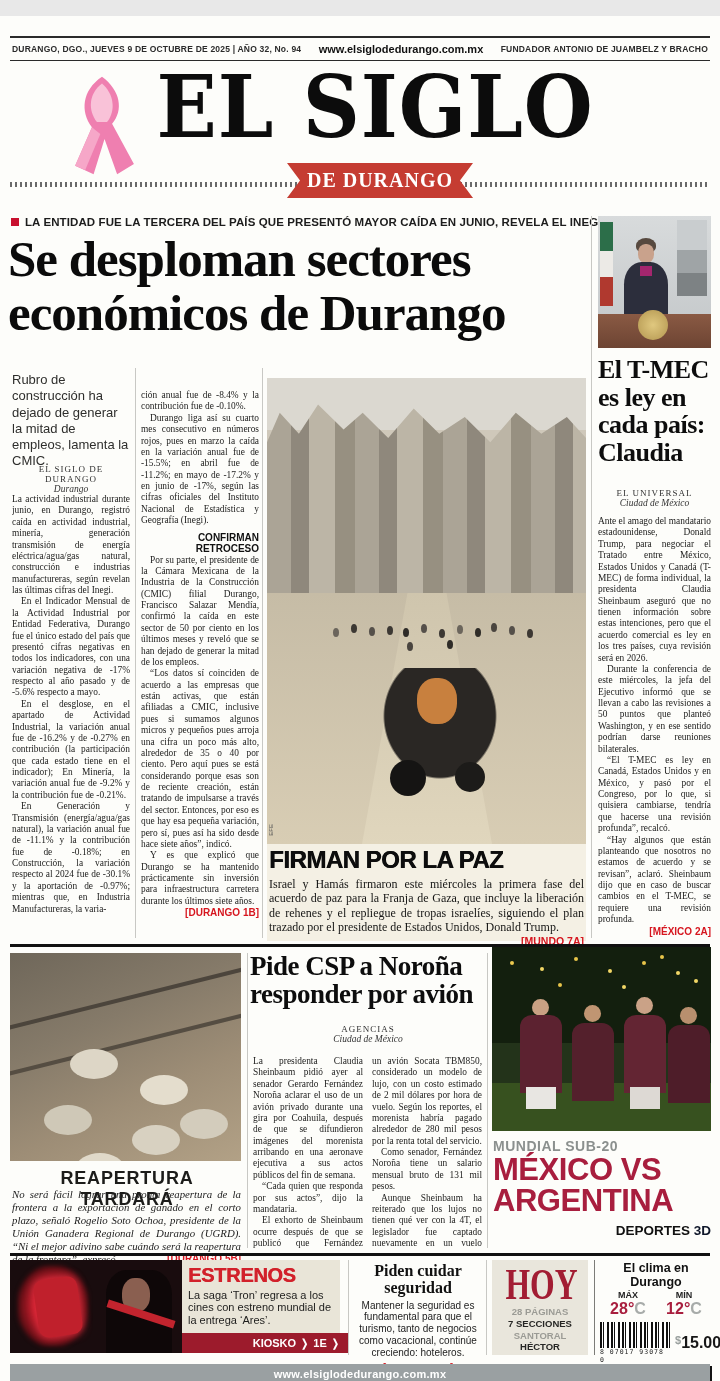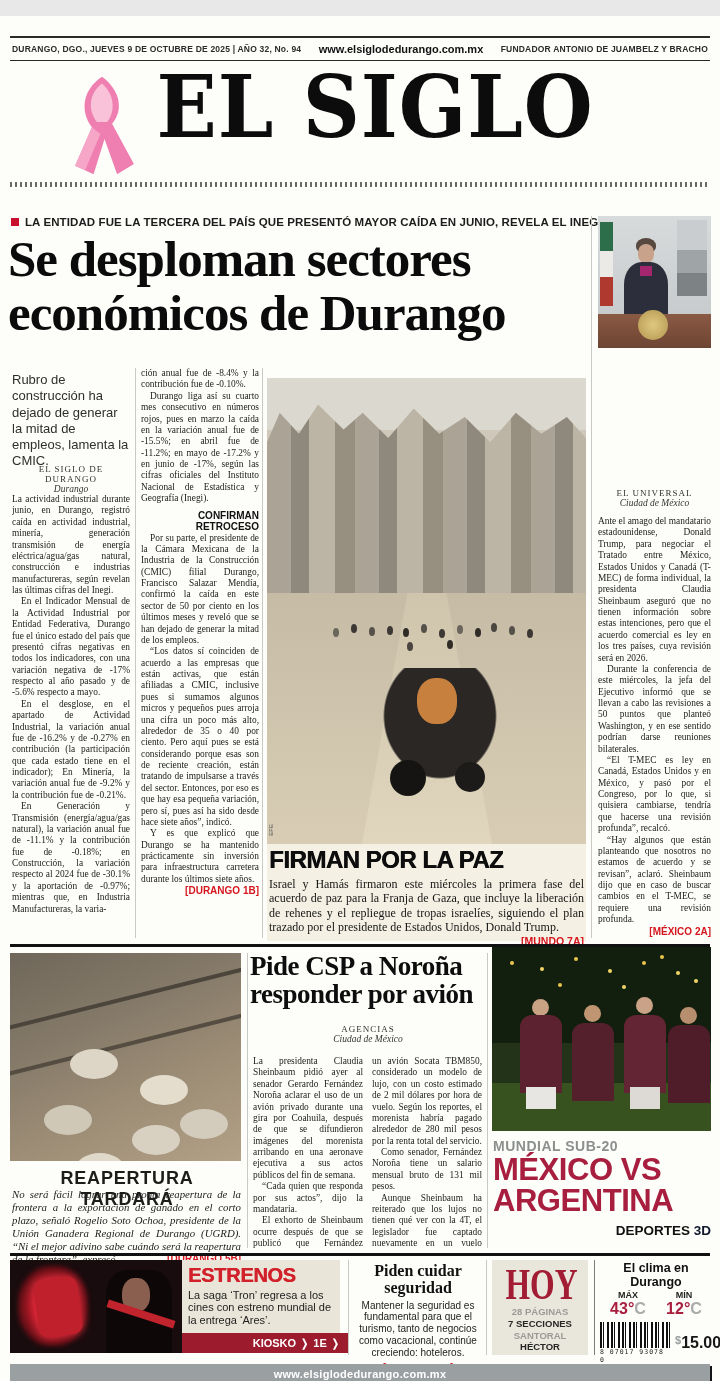--- a/index.html
+++ b/index.html
@@ -107,20 +107,21 @@
     <span class="t">FUNDADOR  ANTONIO DE JUAMBELZ Y BRACHO</span>
   </div>
 
   <svg class="abs" style="left:60px;top:56px;" width="84" height="112" viewBox="0 0 100 130">
     <path d="M50 4 C26 20 24 46 38 64 L18 110 L40 120 L53 78 L68 120 L88 108 L62 60 C76 44 72 20 50 4 Z" fill="#ef7fb0"></path>
     <path d="M50 12 C34 24 33 44 44 58 L56 58 C67 44 64 24 50 12 Z" fill="#f9c2d8"></path>
     <path d="M38 64 L18 110 L30 115 L48 72 Z" fill="#f6a7c8"></path>
   </svg>
   <div class="abs mast-title">EL SIGLO</div>
   <div class="abs dotline"></div>
+  <div class="abs banner">DE DURANGO</div>
 
   <div class="abs kicker">
     <span class="sq"></span>
     <span class="kt">LA ENTIDAD FUE LA TERCERA DEL PAÍS QUE PRESENTÓ MAYOR CAÍDA EN JUNIO, REVELA EL INEGI</span>
   </div>
   <div class="abs" style="left:12px;top:356px;width:118px;">
     <div class="deck">Rubro de construcción ha dejado de generar la mitad de empleos, lamenta la CMIC.</div>
   </div>
 
   <div class="abs headline">Se desploman sectores económicos de Durango</div>
@@ -130,21 +131,21 @@
   </div>
   <div class="abs body" style="left:12px;top:478px;width:118px;height:444px;overflow:hidden;">
     <p>La actividad industrial durante junio, en Durango, registró caída en actividad industrial, minería, generación transmisión de energía eléctrica/agua/gas natural, construcción e industrias manufactureras, según revelan las últimas cifras del Inegi.</p>
     <p class="ind">En el Indicador Mensual de la Actividad Industrial por Entidad Federativa, Durango fue el único estado del país que presentó cifras negativas en todos los indicadores, con una variación negativa de -17% respecto al año pasado y de -5.6% respecto a mayo.</p>
     <p class="ind">En el desglose, en el apartado de Actividad Industrial, la variación anual fue de -16.2% y de -0.27% en contribución (la participación que cada estado tiene en el indicador); En Minería, la variación anual fue de -9.2% y la contribución fue de -0.21%.</p>
     <p class="ind">En Generación y Transmisión (energía/agua/gas natural), la variación anual fue de -11.1% y la contribución fue de -0.18%; en Construcción, la variación respecto al 2024 fue de -30.1% y la aportación de -0.97%; mientras que, en Industria Manufactureras, la varia-</p>
   </div>
 
   <div class="abs vrule" style="left:135px;top:352px;height:570px;"></div>
 
-  <div class="abs body" style="left:141px;top:352px;width:118px;height:566px;overflow:hidden;">
+  <div class="abs body" style="left:141px;top:374px;width:118px;height:566px;overflow:hidden;">
     <p>ción anual fue de -8.4% y la contribución fue de -0.10%.</p>
     <p class="ind">Durango liga así su cuarto mes consecutivo en números rojos, pues en marzo la caída en la variación anual fue de -15.5%; en abril fue de -11.2%; en mayo de -17.2% y en junio de -17%, según las cifras oficiales del Instituto Nacional de Estadística y Geografía (Inegi).</p>
     <div class="subhead">CONFIRMAN RETROCESO</div>
     <p class="ind">Por su parte, el presidente de la Cámara Mexicana de la Industria de la Construcción (CMIC) filial Durango, Francisco Salazar Mendía, confirmó la caída en este sector de 50 por ciento en los últimos meses y reveló que se han dejado de generar la mitad de los empleos.</p>
     <p class="ind">“Los datos sí coinciden de acuerdo a las empresas que están activas, que están afiliadas a CMIC, inclusive pues si sumamos algunos micros y pequeños pues arroja una cifra un poco más alto, alrededor de 35 o 40 por ciento. Pero aquí pues se está considerando porque esas son de reciente creación, están tratando de impulsarse a través del sector. Entonces, por eso es que hay esa pequeña variación, pero sí, pues así ha sido desde hace siete años”, indicó.</p>
     <p class="ind">Y es que explicó que Durango se ha mantenido prácticamente sin inversión para infraestructura carretera durante los últimos siete años.</p>
     <div class="jump">[DURANGO 1B]</div>
   </div>
 
   <div class="abs vrule" style="left:262px;top:352px;height:570px;"></div>
@@ -178,20 +179,21 @@
   <div class="abs ph" style="left:598px;top:200px;width:113px;height:132px;background:linear-gradient(#d8dbdc,#c2c6c8);">
     <div class="abs" style="left:2px;top:6px;width:13px;height:84px;background:linear-gradient(180deg,#2c6e49 0 34%,#eceae6 34% 66%,#b0392f 66%);filter:blur(.6px);"></div>
     <div class="abs" style="right:4px;top:4px;width:30px;height:76px;background:linear-gradient(180deg,#c9cdcf 0 40%,#9fa4a6 40% 70%,#7d8284 70%);filter:blur(.6px);"></div>
     <div class="abs" style="left:38px;top:22px;width:20px;height:15px;background:#57493f;border-radius:50% 50% 40% 40%;"></div>
     <div class="abs" style="left:40px;top:28px;width:16px;height:19px;background:#c9a28c;border-radius:45%;"></div>
     <div class="abs" style="left:26px;top:46px;width:44px;height:56px;background:#2c2e3c;border-radius:40% 40% 8% 8%;"></div>
     <div class="abs" style="left:42px;top:50px;width:12px;height:10px;background:#a4266e;"></div>
     <div class="abs" style="left:0;bottom:0;width:113px;height:34px;background:linear-gradient(#8a5a44,#6d4433);"></div>
     <div class="abs" style="left:40px;bottom:8px;width:30px;height:30px;border-radius:50%;background:radial-gradient(#e0c87f,#b2954f);"></div>
   </div>
+  <div class="abs tmec-head" style="left:598px;top:340px;width:113px;">El T-MEC es ley en cada país: Claudia</div>
   <div class="abs byline" style="left:598px;top:472px;width:113px;">
     <div class="b1">EL UNIVERSAL</div>
     <div class="b2">Ciudad de México</div>
   </div>
   <div class="abs body" style="left:598px;top:500px;width:113px;height:422px;overflow:hidden;">
     <p>Ante el amago del mandatario estadounidense, Donald Trump, para negociar el Tratado entre México, Estados Unidos y Canadá (T-MEC) de forma individual, la presidenta Claudia Sheinbaum aseguró que no tienen información sobre estas intenciones, pero que el acuerdo comercial es ley en los tres países, cuya revisión será en 2026.</p>
     <p class="ind">Durante la conferencia de este miércoles, la jefa del Ejecutivo informó que se llevan a cabo las revisiones a 50 puntos que planteó Washington, y en ese sentido podrían darse reuniones bilaterales.</p>
     <p class="ind">“El T-MEC es ley en Canadá, Estados Unidos y en México, y pasó por el Congreso, por lo que, si quisiera cambiarse, tendría que hacerse una revisión profunda”, recalcó.</p>
     <p class="ind">“Hay algunos que están planteando que nosotros no estamos de acuerdo y se revisan”, aclaró. Sheinbaum dijo que en caso de buscar cambios en el T-MEC, se requiere una revisión profunda.</p>
     <div class="jump">[MÉXICO 2A]</div>
@@ -291,21 +293,21 @@
     <div class="hoy-line dark">HÉCTOR</div>
   </div>
 
   <div class="abs vrule" style="left:594px;top:1244px;height:95px;background:#7c7c78;"></div>
 
   <div class="abs" style="left:600px;top:1245px;width:112px;">
     <div class="clima-title">El clima en Durango</div>
     <div class="clima-row">
       <div>
         <div class="clima-lab">MÁX</div>
-        <div class="clima-val"><span>43°</span><span class="unit">C</span></div>
+        <div class="clima-val"><span>28°</span><span class="unit">C</span></div>
       </div>
       <div>
         <div class="clima-lab">MÍN</div>
         <div class="clima-val"><span>12°</span><span class="unit">C</span></div>
       </div>
     </div>
     <div style="display:flex;align-items:center;gap:5px;margin-top:4px;">
       <div>
         <div class="barcode" style="width:70px;height:26px;"></div>
         <div class="bdigits">8 07017 93078 0</div>

